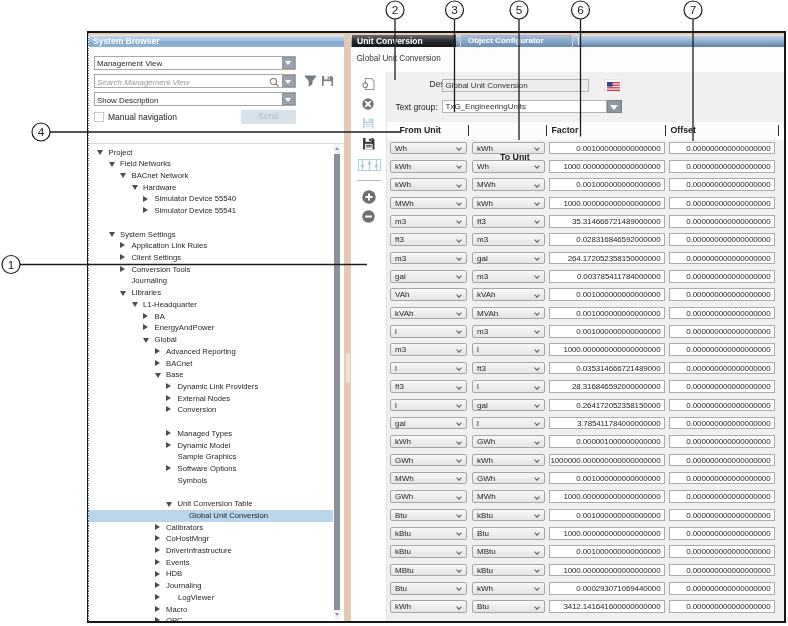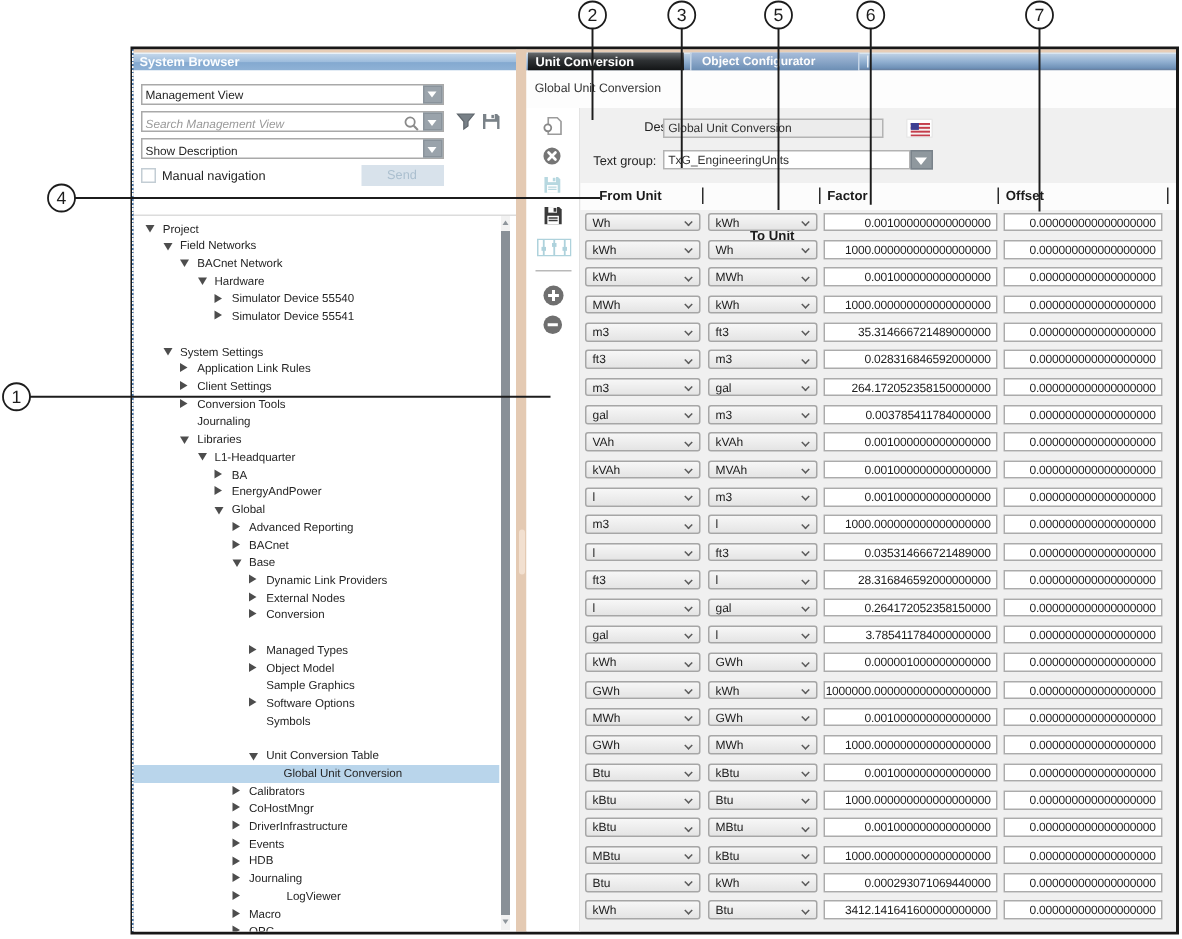--- a/index.html
+++ b/index.html
@@ -187,21 +187,21 @@
     <div class="trow" style="top:261.8px;">
       <span class="tri-r" style="left:77.0px;"></span>
       <span style="position:absolute;left:88.5px;">Conversion</span>
     </div>
     <div class="trow" style="top:285.3px;">
       <span class="tri-r" style="left:77.0px;"></span>
       <span style="position:absolute;left:88.5px;">Managed Types</span>
     </div>
     <div class="trow" style="top:297.0px;">
       <span class="tri-r" style="left:77.0px;"></span>
-      <span style="position:absolute;left:88.5px;">Object Model</span>
+      <span style="position:absolute;left:88.5px;">Dynamic Model</span>
     </div>
     <div class="trow" style="top:308.7px;">
       <span style="position:absolute;left:88.5px;">Sample Graphics</span>
     </div>
     <div class="trow" style="top:320.4px;">
       <span class="tri-r" style="left:77.0px;"></span>
       <span style="position:absolute;left:88.5px;text-align:right;">Software Options</span>
     </div>
     <div class="trow" style="top:332.2px;">
       <span style="position:absolute;left:88.5px;">Symbols</span>
@@ -232,21 +232,21 @@
     <div class="trow" style="top:425.9px;">
       <span class="tri-r" style="left:65.5px;"></span>
       <span style="position:absolute;left:77.0px;">HDB</span>
     </div>
     <div class="trow" style="top:437.6px;">
       <span class="tri-r" style="left:65.5px;"></span>
       <span style="position:absolute;left:77.0px;">Journaling</span>
     </div>
     <div class="trow" style="top:449.4px;">
       <span class="tri-r" style="left:65.5px;"></span>
-      <span style="position:absolute;left:90px;padding-left:12px;">LogViewer</span>
+      <span style="position:absolute;left:77.0px;padding-left:12px;">LogViewer</span>
     </div>
     <div class="trow" style="top:461.1px;">
       <span class="tri-r" style="left:65.5px;"></span>
       <span style="position:absolute;left:77.0px;">Macro</span>
     </div>
     <div class="trow" style="top:472.8px;">
       <span class="tri-r" style="left:65.5px;"></span>
       <span style="position:absolute;left:77.0px;">OPC</span>
     </div>
   </div>

